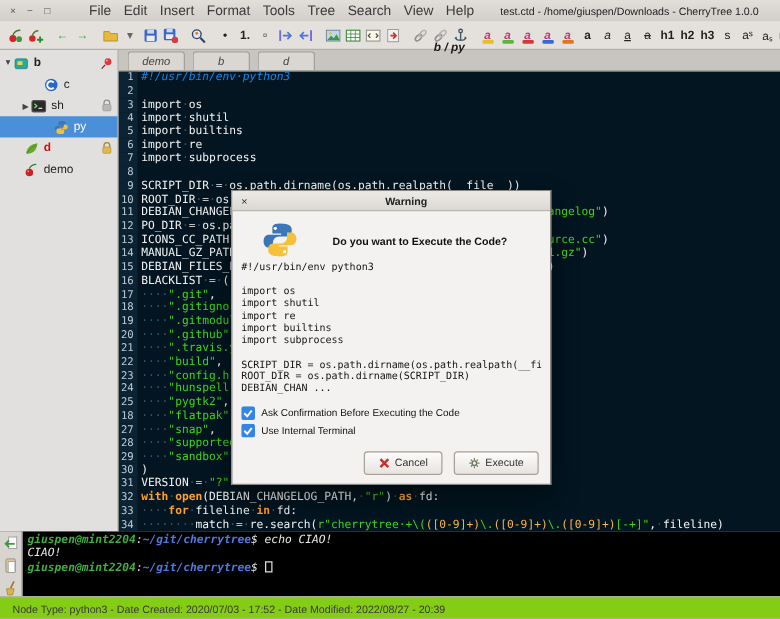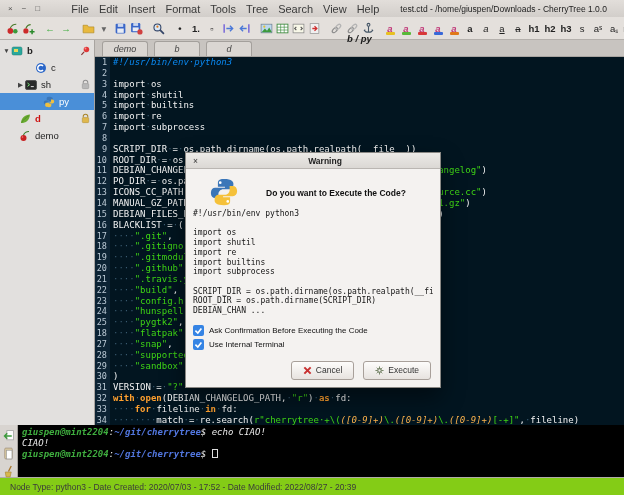--- a/index.html
+++ b/index.html
@@ -43,21 +43,21 @@
   
   .editor { flex:1; background:#021520; overflow:hidden; font-family:"DejaVu Sans Mono", monospace; font-size:9px; }
   .cl { display:flex; height:10.85px; line-height:10.85px; white-space:pre; }
   .ln { width:15px; background:#0c2334; color:#bccad6; text-align:right; padding-right:3px; flex-shrink:0; font-size:8.5px; }
   .lc { padding-left:3px; }
   .com { color:#0a88f0; font-style:italic; }
   .str { color:#3fd615; }
   .kw  { color:#ffa02e; font-weight:bold; }
   .pl  { color:#f2f2f2; }
   .ws  { color:#3a5a70; }
-  .rx  { color:#ffb44c;font-style:italic; }
+  .rx  { color:#ffb44c; }
 
   
   .dialog { position:absolute; left:185px; top:152px; width:256px; background:#f4f2f0; border:1px solid #8a8884; box-shadow:0 10px 22px rgba(0,0,0,.45); z-index:9; }
   .dtitle { height:16px; background:linear-gradient(#eceae7,#dbd8d4); border-bottom:1px solid #bab6b2; display:flex; align-items:center; position:relative; }
   .dclose { position:absolute; left:7px; font-size:8.5px; color:#333; line-height:16px; }
   .dtitletext { flex:1; text-align:center; font-size:8.5px; font-weight:bold; color:#222;padding-left:24px; }
   .dbody { padding:4px 7px 7px; }
   .dhead { display:flex; margin:4px 0 2px; }
   .pylogo { width:30px; height:30px; margin-left:16px; flex-shrink:0; }
   .dquestion { flex:1; text-align:center; font-size:8.5px; font-weight:bold; color:#111; margin-top:11px; }

